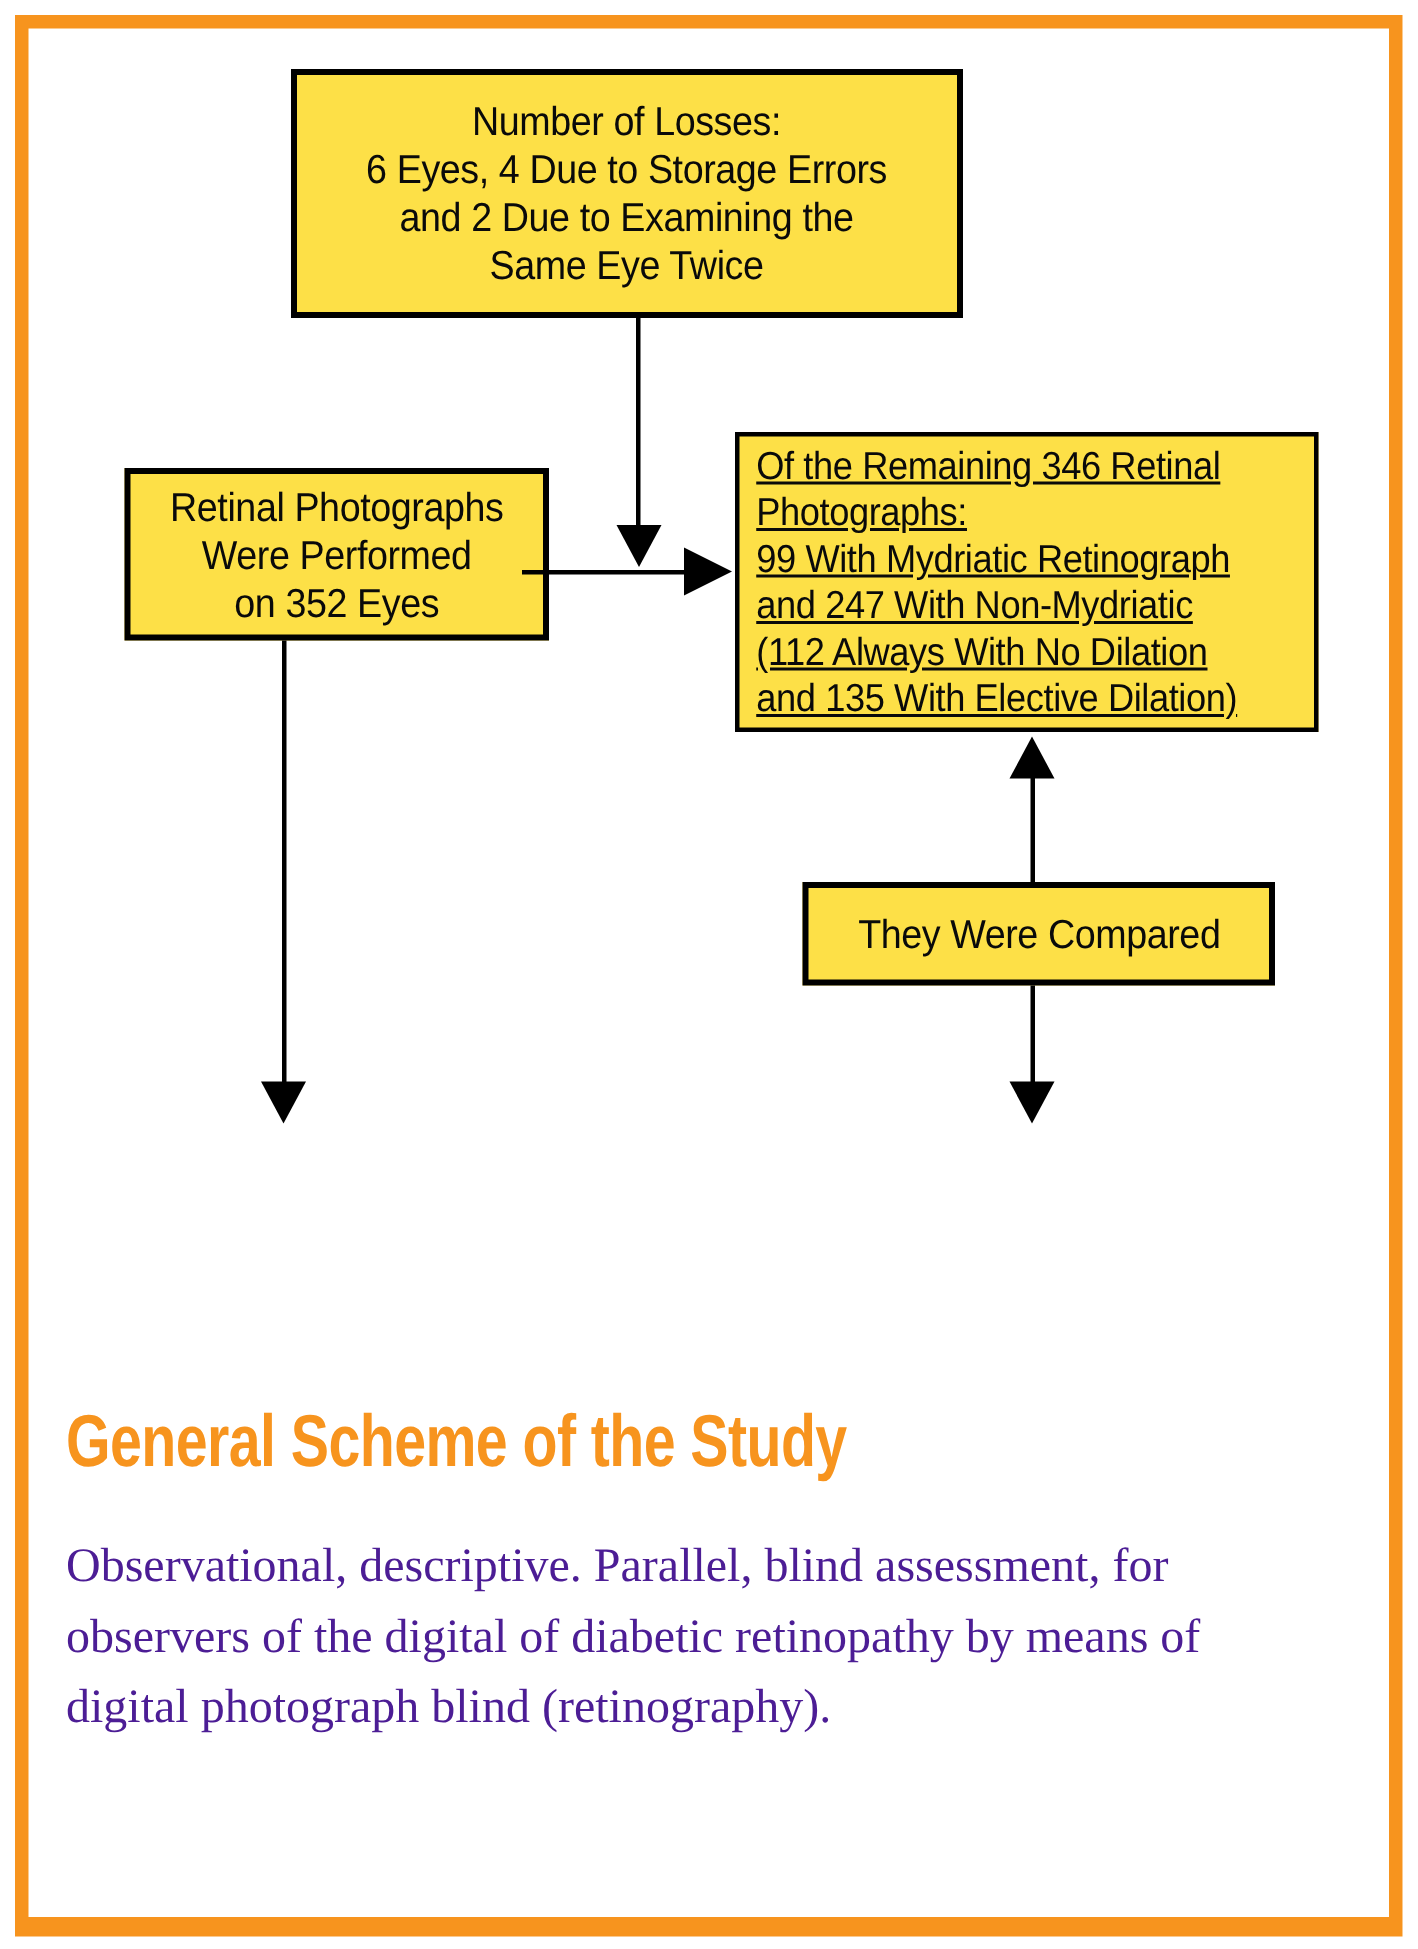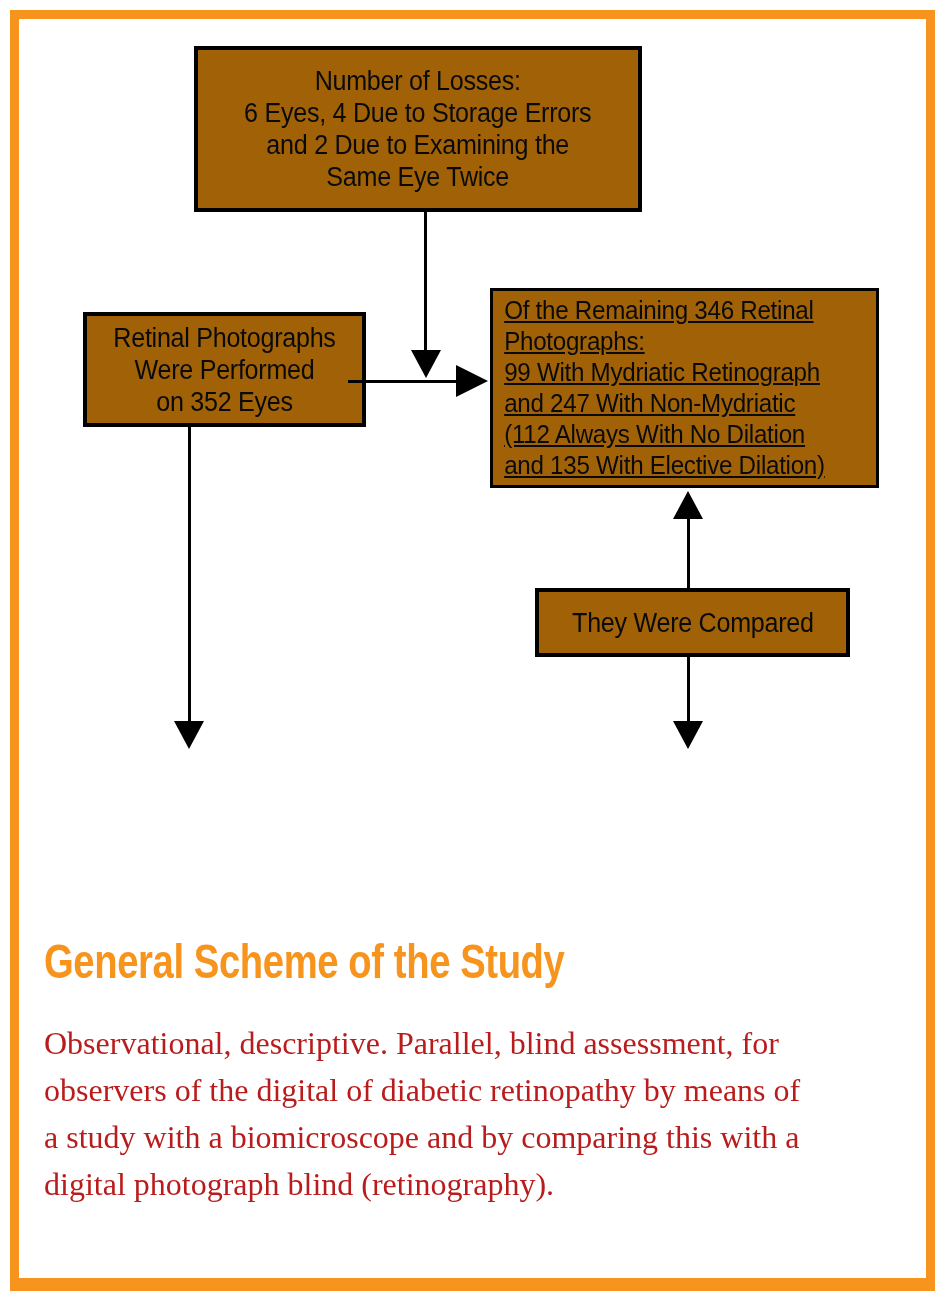--- a/index.html
+++ b/index.html
@@ -1,38 +1,38 @@
 <!DOCTYPE html>
 <html style="--accent: #F7941E;"><head>
 <meta charset="utf-8">
 <style>
   html,body{margin:0;padding:0;background:#ffffff;}
   #page{position:relative;width:945px;height:1299px;background:#ffffff;overflow:hidden;
         font-family:"Liberation Sans",sans-serif;color:#0a0a0a;}
   #frame{position:absolute;left:10px;top:10px;right:10px;bottom:8px;
          border:9px solid var(--accent,#F7941E);border-bottom-width:13px;pointer-events:none;}
-  .fbox{position:absolute;box-sizing:border-box;border:4px solid #000;background:#a16207;
+  .fbox{position:absolute;box-sizing:border-box;border:4px solid #000;background:#fde047;
         display:flex;align-items:center;justify-content:center;text-align:center;}
   .fbox .txt{font-size:27px;line-height:32px;letter-spacing:-0.3px;transform:scaleX(0.93);transform-origin:center center;white-space:nowrap;}
   #box-losses{left:194px;top:46px;width:448px;height:166px;}
   #box-retinal{left:65px;top:312px;width:283px;height:115px;margin-left:18px;}
   #box-remaining{left:490px;top:288px;width:389px;height:200px;border-width:3px;justify-content:flex-start;text-align:left;text-decoration:underline;}
   #box-remaining .txt{font-size:26px;line-height:31px;transform-origin:left center;padding-left:12px;}
   #box-compared{left:535px;top:588px;width:315px;height:69px;}
   #box-hospital{left:56px;top:750px;width:833px;height:117px;}
   .vline{position:absolute;width:3px;background:#000;}
   .hline{position:absolute;height:3px;background:#000;}
   .head-down{position:absolute;width:0;height:0;border-left:15px solid transparent;border-right:15px solid transparent;border-top:28px solid #000;}
   .head-up{position:absolute;width:0;height:0;border-left:15px solid transparent;border-right:15px solid transparent;border-bottom:28px solid #000;}
   .head-right{position:absolute;width:0;height:0;border-top:16px solid transparent;border-bottom:16px solid transparent;border-left:32px solid #000;}
   #figure-title{position:absolute;left:44px;top:933px;font-size:49px;font-weight:bold;
         color:var(--accent,#F7941E);white-space:nowrap;letter-spacing:-0.5px;
         transform:scaleX(0.78);transform-origin:left center;}
   #figure-caption{position:absolute;left:44px;top:1020px;width:880px;
-        font-family:"Liberation Serif",serif;font-size:32px;line-height:47px;color:#b91c1c;}
+        font-family:"Liberation Serif",serif;font-size:32px;line-height:47px;color:#4c1d95;}
   #figure-caption .cap-line{white-space:nowrap;}
 </style>
 </head>
 <body>
 
 <div id="page">
 
   <div id="frame"></div>
 
   <div class="fbox" id="box-losses">
@@ -91,17 +91,16 @@
   <div>
     <div class="vline" style="left:687px;top:657px;height:66px;"></div>
     <div class="head-down" style="left:673px;top:721px;"></div>
   </div>
 
   <div id="figure-title">General Scheme of the Study</div>
 
   <div id="figure-caption">
     <div class="cap-line">Observational, descriptive. Parallel, blind assessment, for</div>
     <div class="cap-line">observers of the digital of diabetic retinopathy by means of</div>
-    <div class="cap-line">a study with a biomicroscope and by comparing this with a</div>
     <div class="cap-line">digital photograph blind (retinography).</div>
   </div>
 
 </div>
 
 </body></html>

